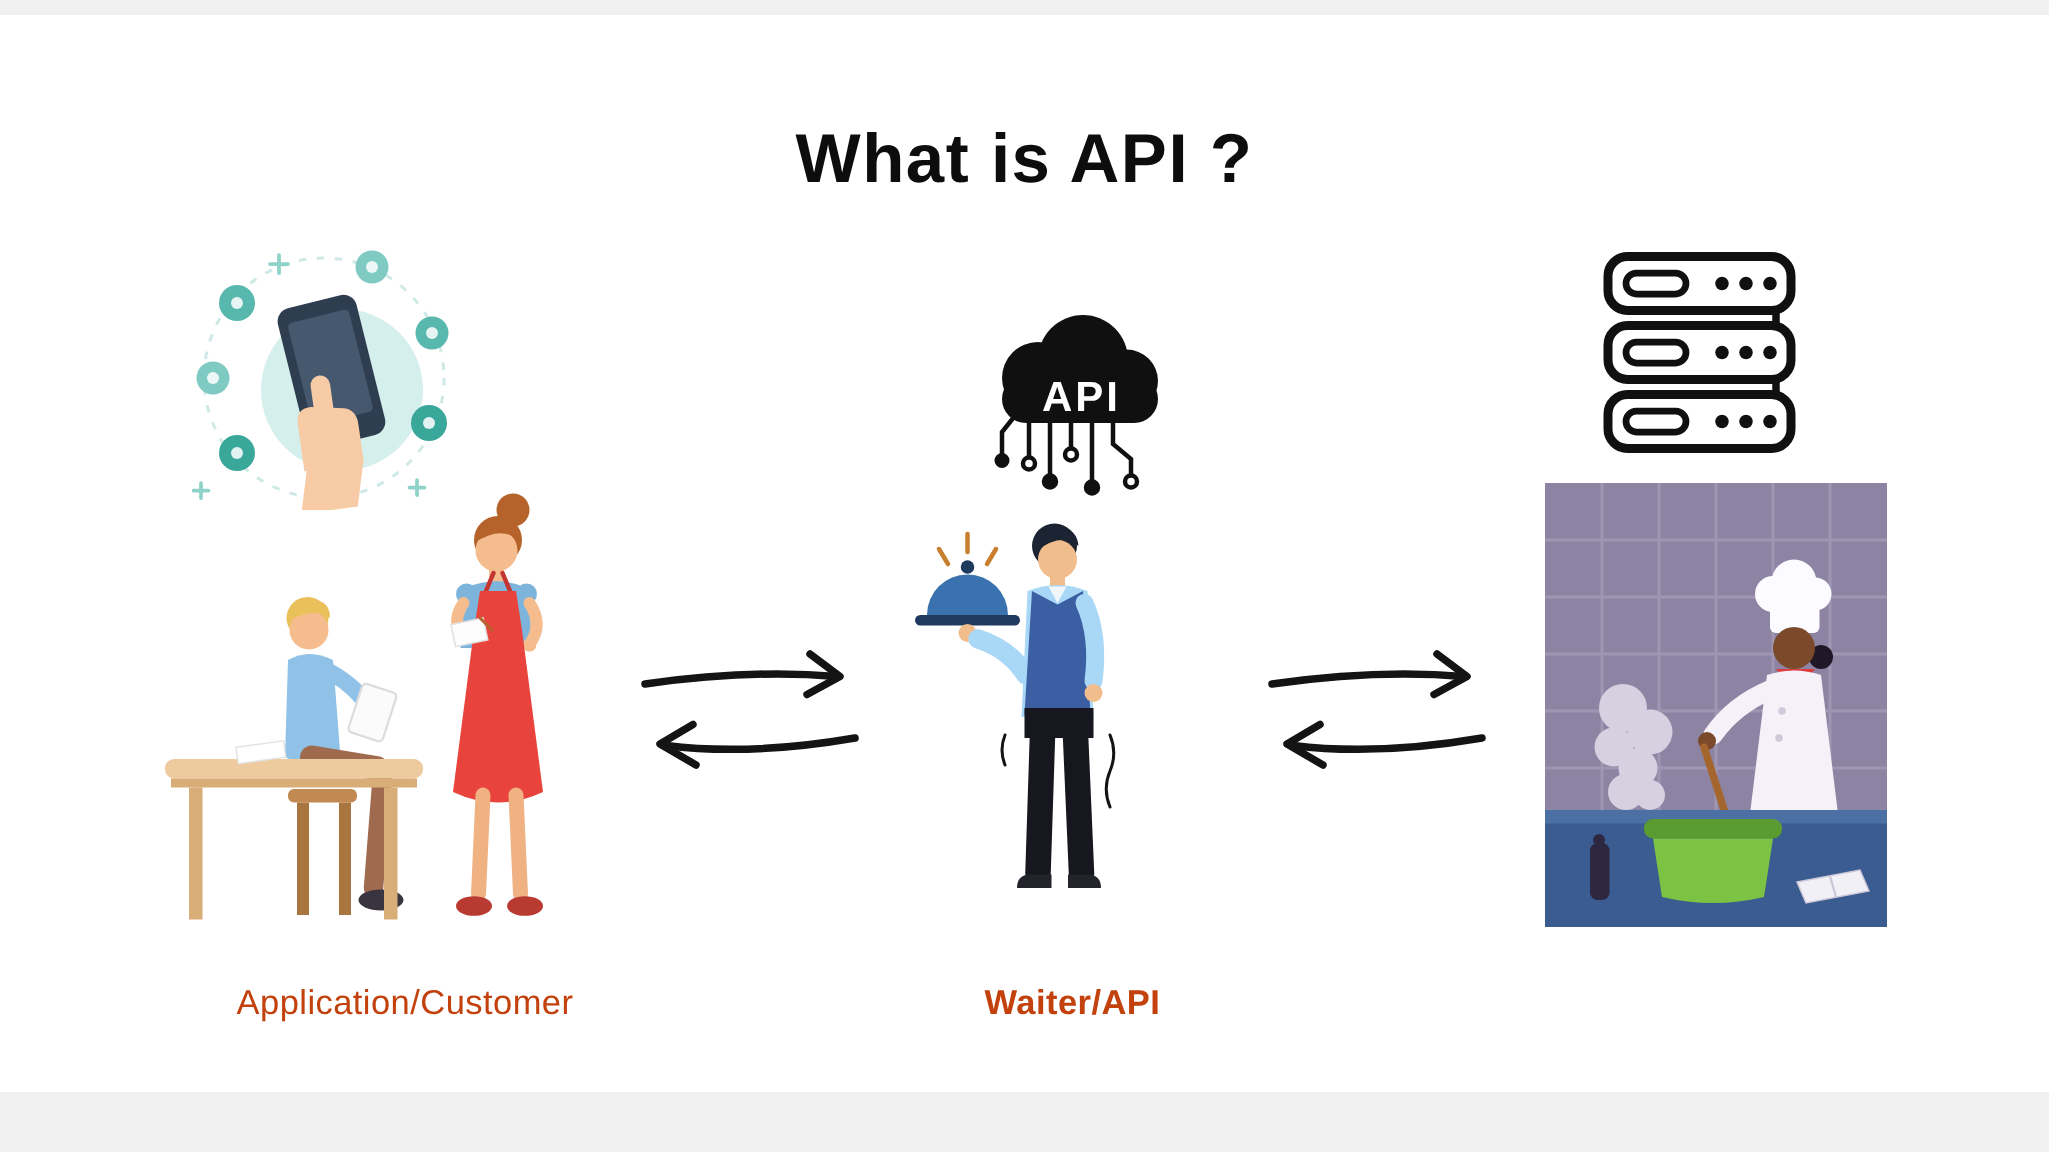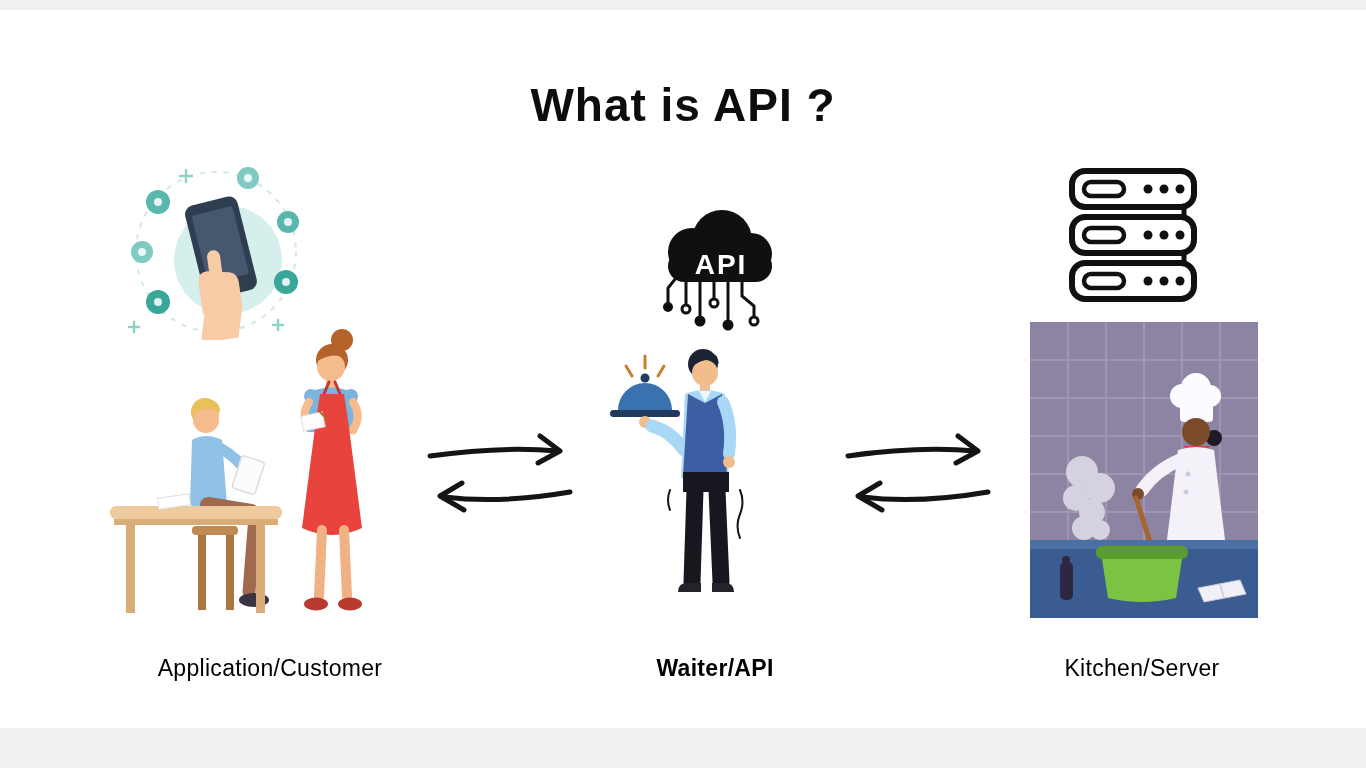--- a/index.html
+++ b/index.html
@@ -14,21 +14,21 @@
     position:absolute; left:0; top:10px; width:1366px; height:718px;
     background:#ffffff;
   }
   .abs { position:absolute; }
   .title {
     position:absolute; top:44px; left:0; width:100%;
     text-align:center; font-size:46px; font-weight:bold;
     letter-spacing:1px; color:#0d0d0d;margin-top:24px;
   }
   .node-label {
-    position:absolute; top:645px; font-size:23px; color:#000000;
+    position:absolute; top:645px; font-size:23px; color:#c2410c;
     text-align:center; letter-spacing:0.3px;
   }
   #label-left  { left:70px;  width:400px; }
   #label-mid   { left:565px; width:300px;font-weight:bold; }
   #label-right { left:992px; width:300px; }
   #app-illo    { left:128px; top:152px; }
   #people-illo { left:108px; top:310px; }
   #arrows1     { left:420px; top:412px; }
   #cloud       { left:648px; top:198px; }
   #waiter      { left:600px; top:330px; }
@@ -284,15 +284,14 @@
       <circle cx="62" cy="190" r="13"></circle>
         <circle cx="54" cy="206" r="12"></circle>
         <circle cx="70" cy="208" r="10"></circle>
     </g>
     <g>
       <path d="M168,266 L210,258 L216,272 L174,280 Z" fill="#f2f0f7" stroke="#cbc7d8"></path>
       <path d="M190,262 L194,276" stroke="#cbc7d8" stroke-width="1.5"></path>
     </g>
   </svg>
 
-  <div id="label-right" class="node-label">Kitchen/Server</div>
 
 </div>
 
 </body></html>

